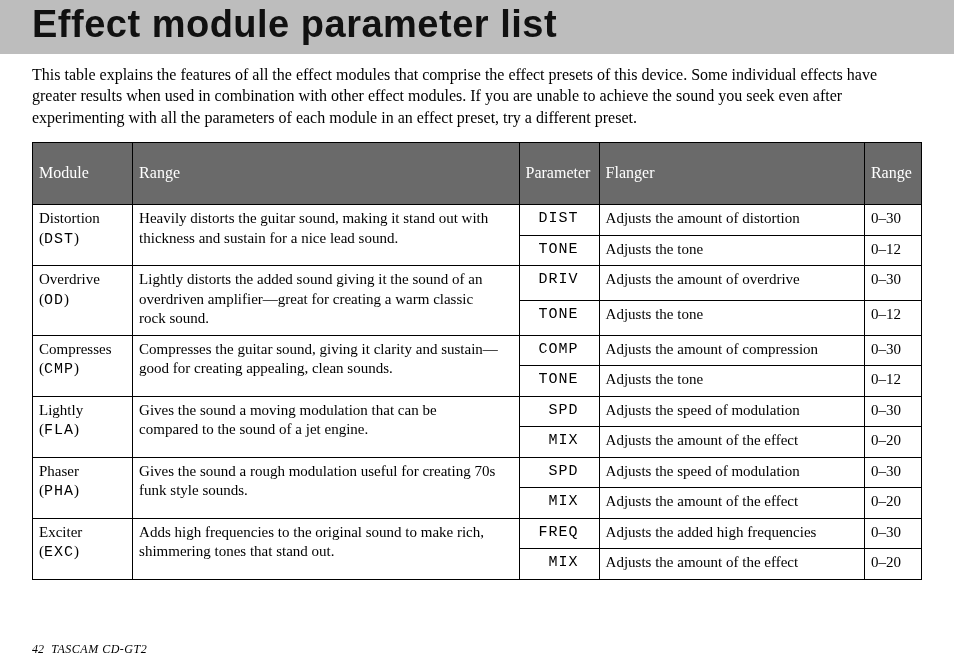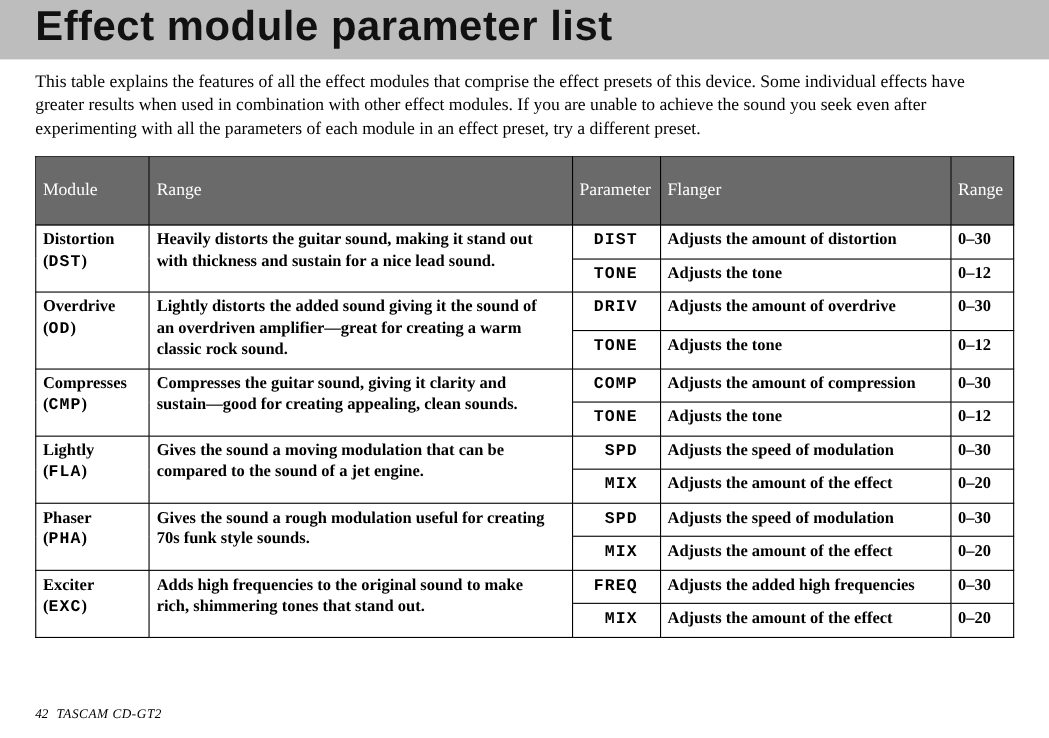--- a/index.html
+++ b/index.html
@@ -56,21 +56,20 @@
     font-weight: normal;
     font-size: 16px;
     text-align: left;
     border: 1px solid var(--border);
     padding: 20px 6px;
   }
   td {
     border: 1px solid var(--border);
     padding: 4px 20px 6px 6px;
     vertical-align: top;
-    font-weight: bold;
   }
   td.module-cell .mname {
     display: block;
   }
   td.module-cell .mcode {
     display: block;
     white-space: nowrap;
   }
   .mono {
     font-family: "Courier New", Courier, monospace;

